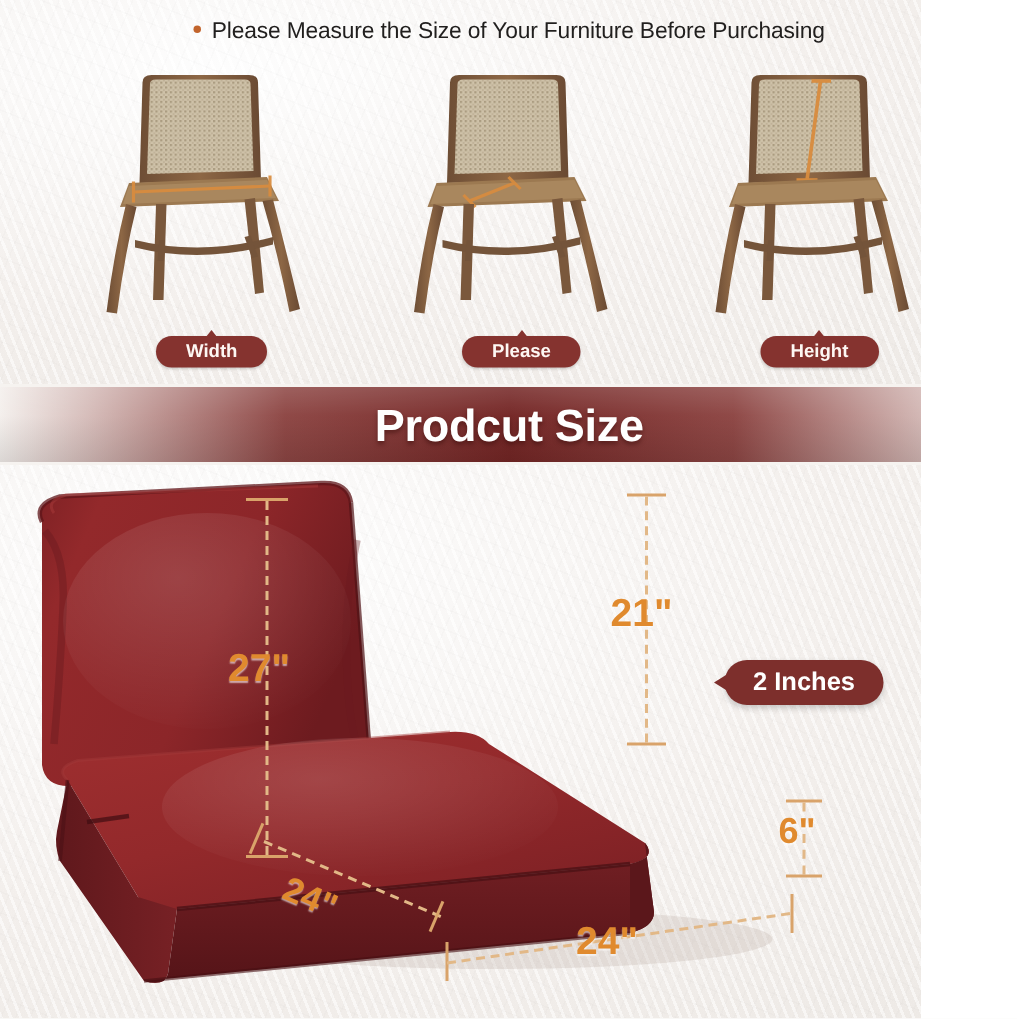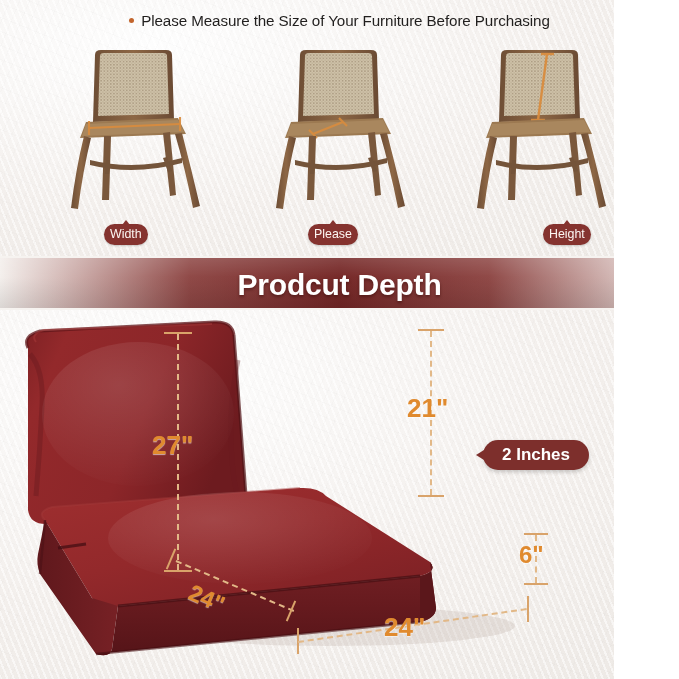--- a/index.html
+++ b/index.html
@@ -55,26 +55,26 @@
 
   
   .chair-slot { position: absolute; top: 48px; width: 150px; height: 170px; }
   .chair-svg { display:block; width:150px; height:170px; }
 
   
   .pill {
     position: absolute;
     height: 21px;
     line-height: 21px;
-    padding: 0 6px;
+    padding: 0 20px;
     border-radius: 11px;
     background: #85332f;
     color: #fdf7f3;
     font-size: 12.4px;
-    font-weight: normal;
+    font-weight: bold;
     text-align: left;
     white-space: nowrap;
     box-shadow: 0 1px 2px rgba(0,0,0,0.18);
   }
   .pill .notch {
     position: absolute;
     left: 50%;
     margin-left: -4px;
     top: -4px;
     width: 0; height: 0;
@@ -296,27 +296,27 @@
   </div>
 
   <div class="pill" style="left:104px; top:224px;">
     <span class="notch"></span>
     <span>Width</span>
   </div>
   <div class="pill" style="left:308px; top:224px;">
     <span class="notch"></span>
     <span>Please</span>
   </div>
-  <div class="pill" style="left:507px; top:224px;margin-left:36px;">
+  <div class="pill" style="left:507px; top:224px;">
     <span class="notch"></span>
     <span>Height</span>
   </div>
 
   <div class="banner"></div>
-  <div class="banner-title">Prodcut Depth</div>
+  <div class="banner-title">Prodcut Size</div>
 
   <div class="tex botsec"></div>
 
   <div class="cushion-wrap">
     <svg class="cushion-svg" viewBox="0 0 679 369">
       <defs>
         <linearGradient id="backFace" x1="0" y1="0" x2="1" y2="0.4">
           <stop offset="0" stop-color="#7e2124"></stop>
           <stop offset="0.18" stop-color="#93292b"></stop>
           <stop offset="0.62" stop-color="#8c2629"></stop>

